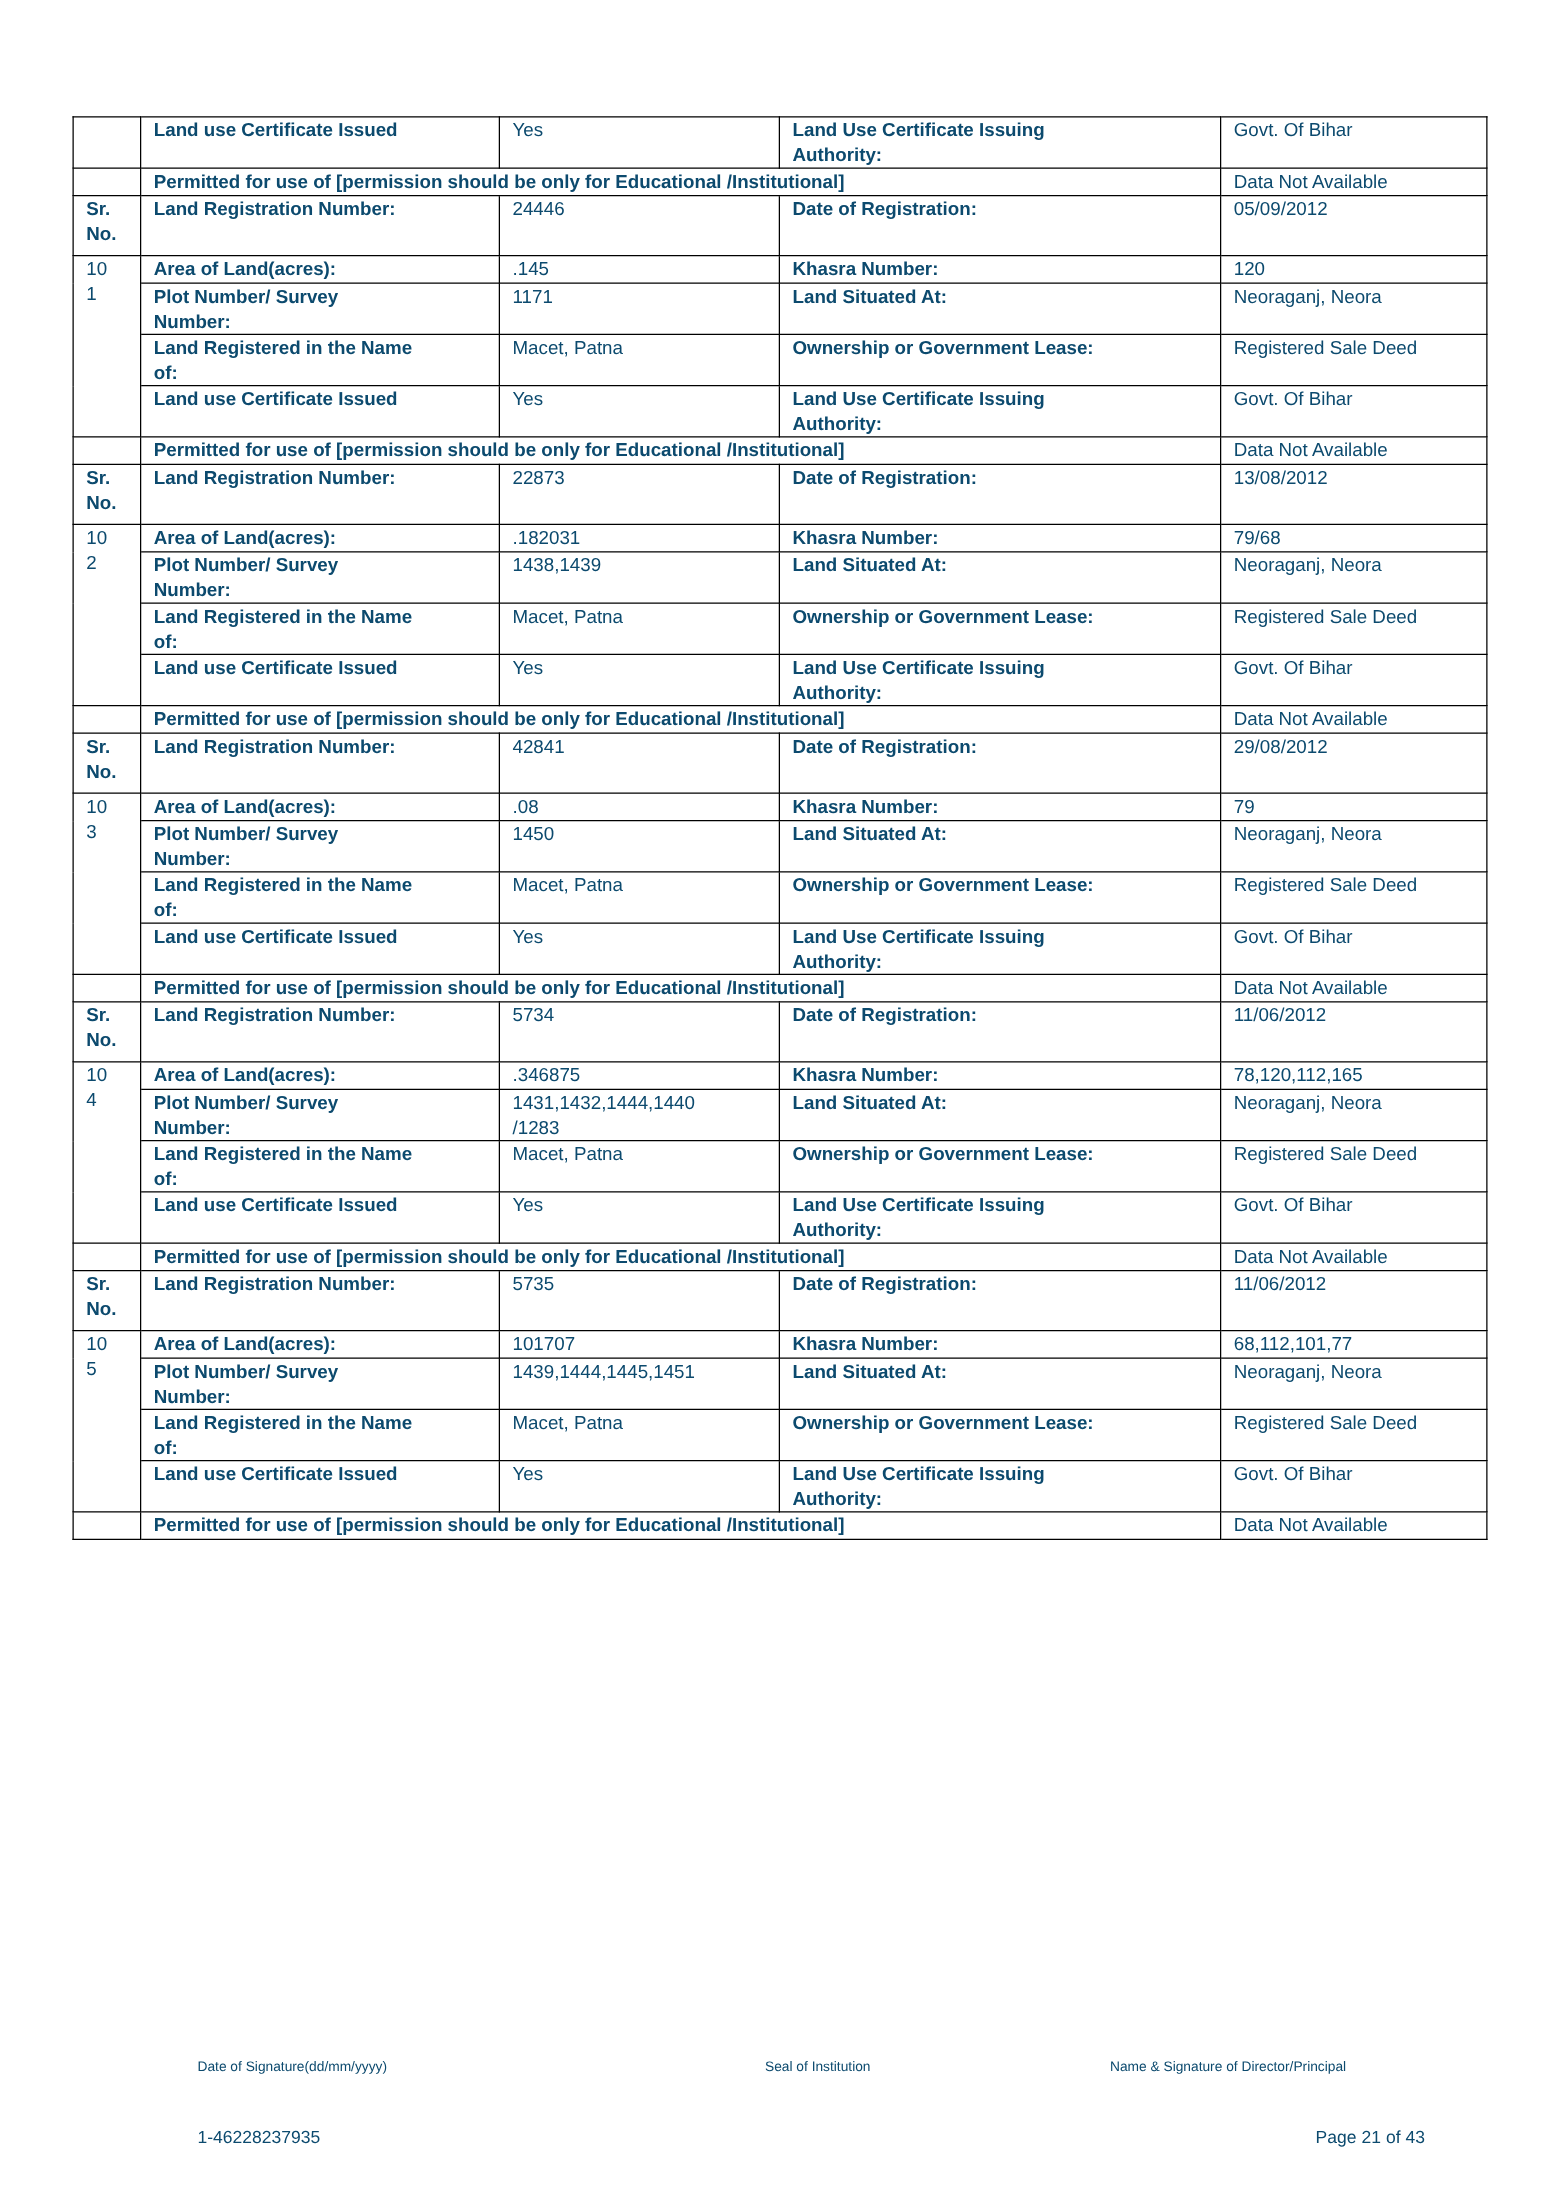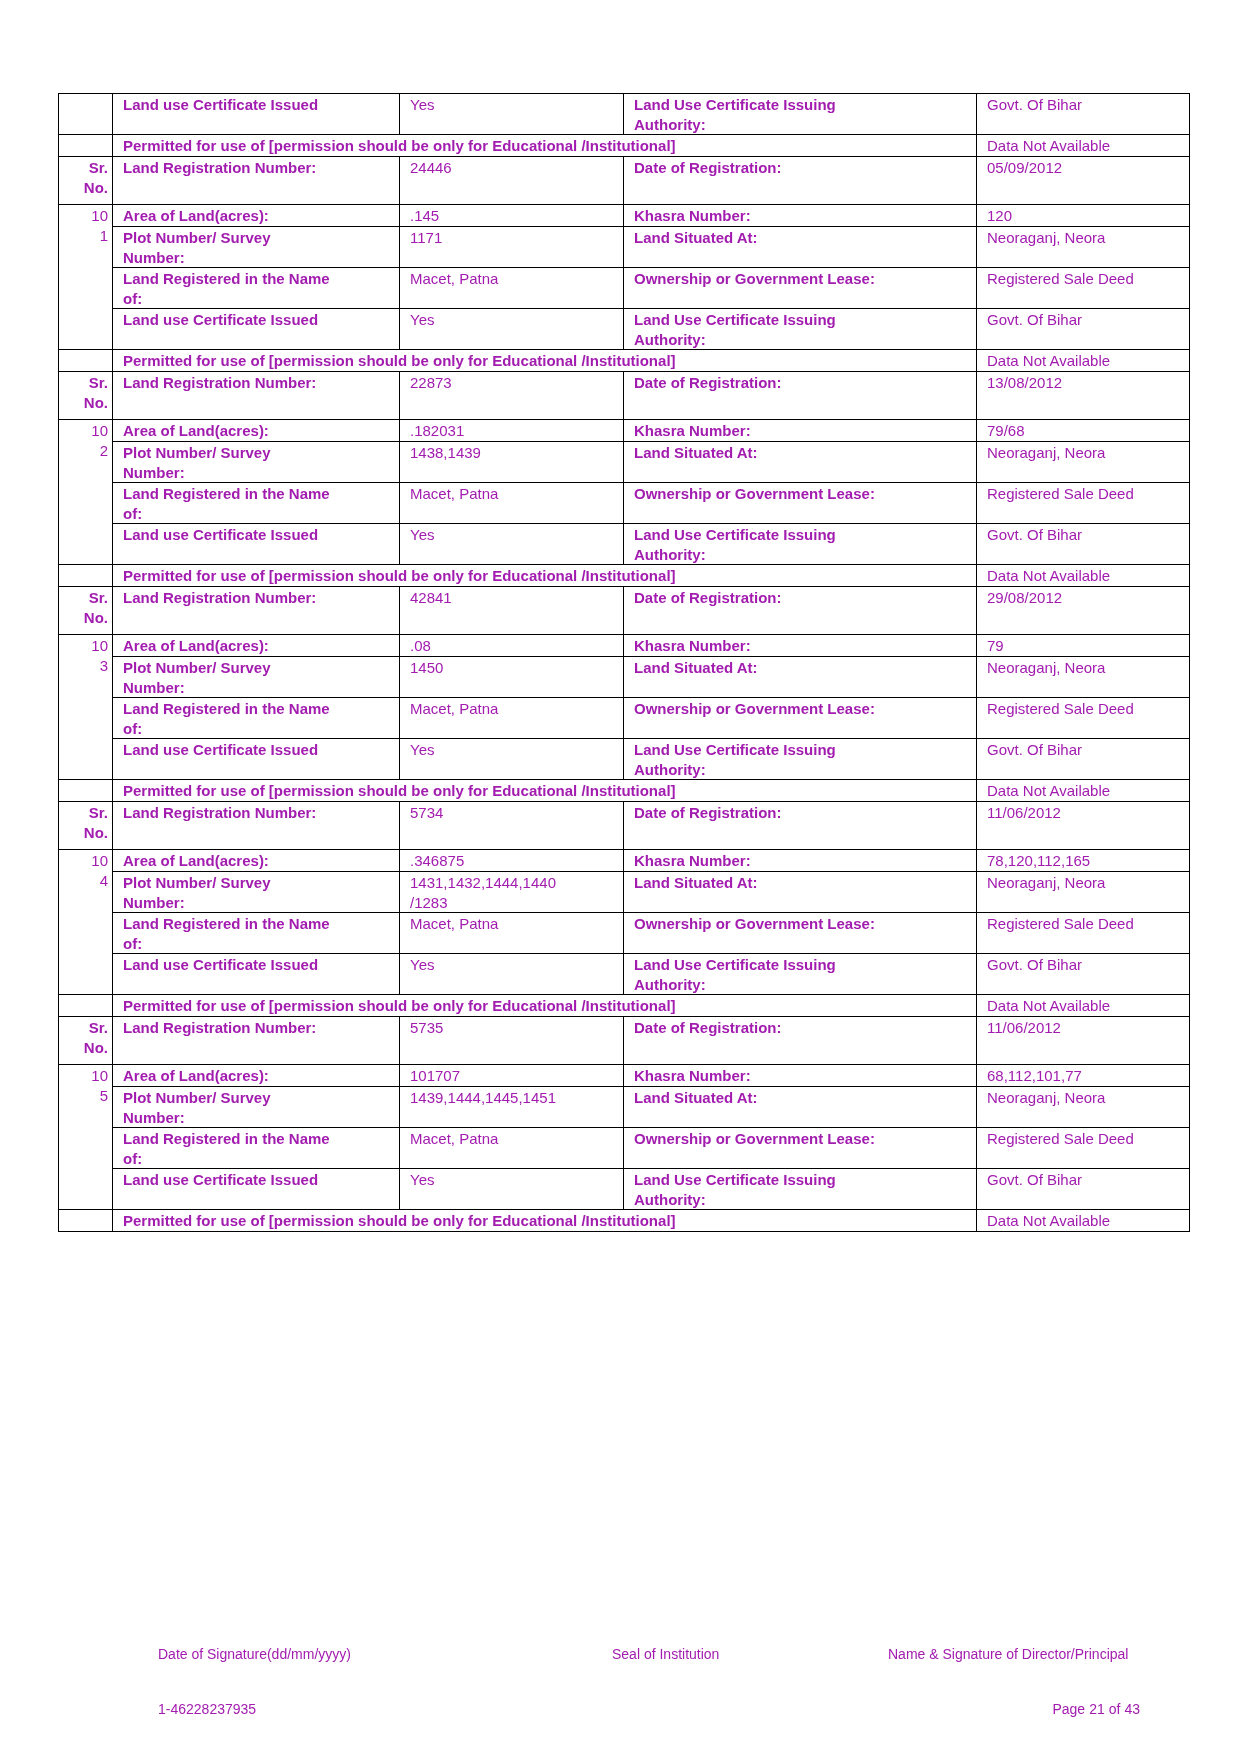--- a/index.html
+++ b/index.html
@@ -1,32 +1,32 @@
 <!DOCTYPE html>
 <html><head>
 <meta charset="utf-8">
 <style>
   html,body{margin:0;padding:0;background:#fff}
   .page{position:relative;width:1241px;height:1754px;background:#ffffff;
-        font-family:"Liberation Sans",sans-serif;color:#a21caf;overflow:hidden}
+        font-family:"Liberation Sans",sans-serif;color:#0c4a6e;overflow:hidden}
 
   table.land{position:absolute;left:58px;top:93px;width:1131px;
              border-collapse:collapse;table-layout:fixed}
   table.land td{border:1px solid #000;vertical-align:top;
                 padding:1px 4px 0 10px;font-size:15px;line-height:19.5px;
                 white-space:pre-line;overflow:hidden}
   td.lbl{font-weight:bold}
   td.val{font-weight:normal}
-  td.sr{text-align:right;padding:1px 2px 0 2px}
+  td.sr{text-align:left;padding:1px 2px 0 2px}
   td.sr.hd{font-weight:bold}
   tr.h48{height:48px}
   tr.h40{height:40px}
   tr.h22{height:22px}
 
-  .f{position:absolute;font-size:14px;line-height:16px;white-space:nowrap}
+  .f{position:absolute;font-size:11px;line-height:16px;white-space:nowrap}
   .f.small{font-size:14px}
   .pgline{display:flex;gap:4px}
   .pgline .bold{font-weight:normal}
 </style>
 </head>
 <body>
 
 <div class="page">
 
   <table class="land">

